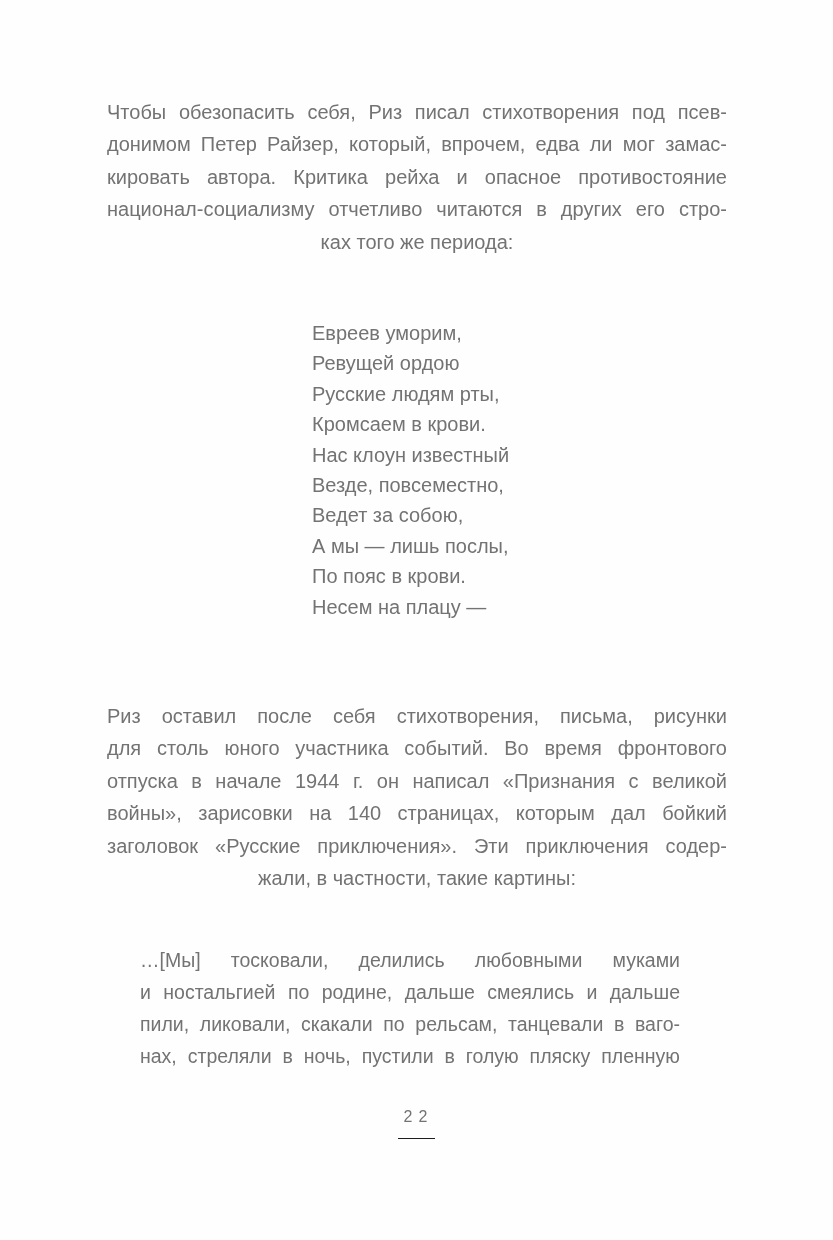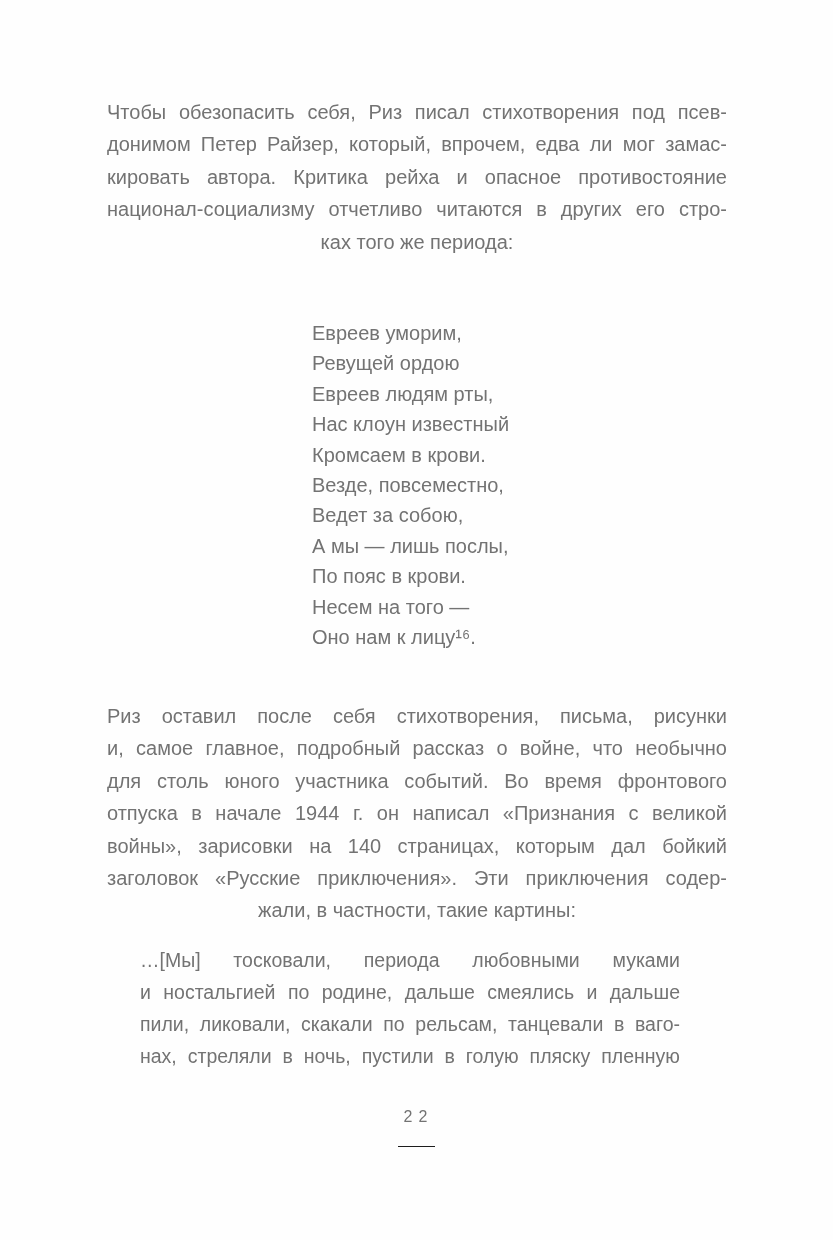--- a/index.html
+++ b/index.html
@@ -60,63 +60,61 @@
     position: absolute;
     left: 0;
     top: 1108px;
     width: 100%;
     text-align: center;
   }
   .page-number {
     display: inline-block;
     font-size: 16px;
     letter-spacing: 6px;
-    padding: 0 2px 20px 6px;
+    padding: 0 2px 12px 6px;
     border-bottom: 1.5px solid #1d1d1d;
   }
 </style>
 </head>
 <body>
 
 <div class="book-page">
 
   <div class="text-block para-1">
     <div class="jl">Чтобы обезопасить себя, Риз писал стихотворения под псев-</div>
     <div class="jl">донимом Петер Райзер, который, впрочем, едва ли мог замас-</div>
     <div class="jl">кировать автора. Критика рейха и опасное противостояние</div>
     <div class="jl">национал-социализму отчетливо читаются в других его стро-</div>
     <div class="ll">ках того же периода:</div>
   </div>
 
   <div class="text-block poem-block">
     <div class="poem-line">Евреев уморим,</div>
     <div class="poem-line">Ревущей ордою</div>
-    <div class="poem-line">Евреев людям рты,</div>
+    <div class="poem-line">Русские людям рты,</div>
+    <div class="poem-line">Кромсаем в крови.</div>
     <div class="poem-line">Нас клоун известный</div>
-    <div class="poem-line">Кромсаем в крови.</div>
     <div class="poem-line">Везде, повсеместно,</div>
     <div class="poem-line">Ведет за собою,</div>
     <div class="poem-line">А мы — лишь послы,</div>
     <div class="poem-line">По пояс в крови.</div>
-    <div class="poem-line">Несем на того —</div>
-    <div class="poem-line">Оно нам к лицу¹⁶.</div>
+    <div class="poem-line">Несем на плацу —</div>
   </div>
 
   <div class="text-block para-2">
     <div class="jl">Риз оставил после себя стихотворения, письма, рисунки</div>
-    <div class="jl">и, самое главное, подробный рассказ о войне, что необычно</div>
     <div class="jl">для столь юного участника событий. Во время фронтового</div>
     <div class="jl">отпуска в начале 1944 г. он написал «Признания с великой</div>
     <div class="jl">войны», зарисовки на 140 страницах, которым дал бойкий</div>
     <div class="jl">заголовок «Русские приключения». Эти приключения содер-</div>
     <div class="ll">жали, в частности, такие картины:</div>
   </div>
 
   <div class="text-block quote-block">
-    <div class="jl">…[Мы] тосковали, периода любовными муками</div>
+    <div class="jl">…[Мы] тосковали, делились любовными муками</div>
     <div class="jl">и ностальгией по родине, дальше смеялись и дальше</div>
     <div class="jl">пили, ликовали, скакали по рельсам, танцевали в ваго-</div>
     <div class="jl">нах, стреляли в ночь, пустили в голую пляску пленную</div>
   </div>
 
   <div class="page-number-wrap">
     <span class="page-number">22</span>
   </div>
 
 </div>

